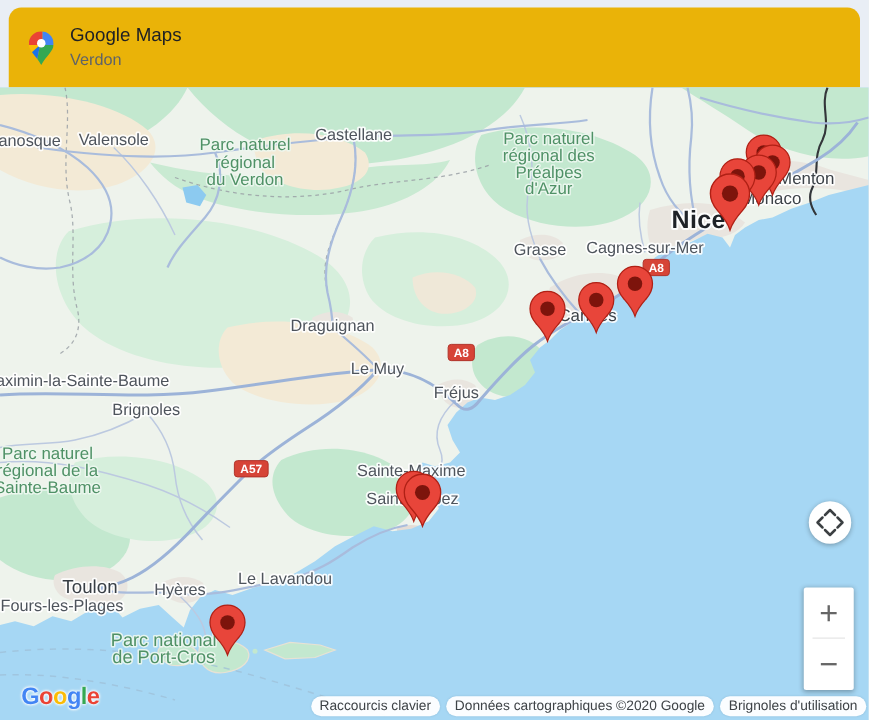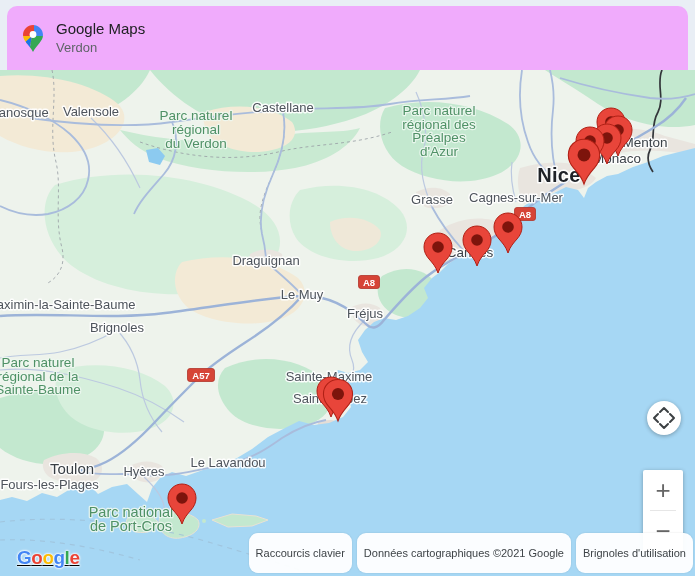--- a/index.html
+++ b/index.html
@@ -7,21 +7,21 @@
     width:695px;height:576px;overflow:hidden;position:relative;
     background:#e9eef5;font-family:"Liberation Sans",sans-serif;
     -webkit-font-smoothing:antialiased;
   }
   
   .embed-header{
     position:absolute;top:0;left:0;right:0;height:70px;
     padding-top:6px;box-sizing:border-box;
   }
   .header-card{
-    margin:0 7px;height:64px;background:#f0abfc;
+    margin:0 7px;height:64px;background:#eab308;
     border-radius:10px 10px 0 0;
     display:flex;align-items:center;gap:13px;padding-left:16px;
     box-sizing:border-box;
   }
   .h-title{font-size:15px;font-weight:500;color:#202124;line-height:20px;}
   .h-sub{font-size:13px;color:#5f6368;line-height:18px;}
   
   .map-wrap{position:absolute;top:70px;left:0;width:695px;height:506px;background:#a6d7f4;}
   .map-wrap svg.mapsvg{display:block;}
   
@@ -47,28 +47,27 @@
   .zoom-ctl button{
     all:unset;width:40px;height:40px;display:flex;align-items:center;justify-content:center;
     font-size:26px;color:#666;cursor:pointer;font-family:"Liberation Sans",sans-serif;
   }
   .zdiv{width:26px;height:1px;background:#e6e6e6;}
   
   .google-logo{
     position:absolute;left:17px;bottom:7px;font-size:19px;font-weight:700;
     letter-spacing:-.5px;cursor:pointer;
     text-shadow:0 0 2px #fff,0 0 2px #fff,0 0 3px #fff;
-    text-decoration:underline;
   }
   .attr-pills{
     position:absolute;right:2px;bottom:3px;display:flex;gap:5px;align-items:center;
   }
   .pill{
     background:rgba(255,255,255,.95);color:#3e4347;font-size:11px;
-    padding:14px 7px;border-radius:9px;white-space:nowrap;
+    padding:2px 7px;border-radius:9px;white-space:nowrap;
     box-shadow:0 0 2px rgba(0,0,0,.12);
   }
 </style>
 </head>
 <body>
 
 <div class="embed-header">
   <div class="header-card">
     <svg width="20" height="27" viewBox="0 0 20 27">
       <defs>
@@ -280,16 +279,16 @@
   <div class="zoom-ctl">
     <button>+</button>
     <div class="zdiv"></div>
     <button>−</button>
   </div>
 
   <div class="google-logo" id="google-logo"><span style="color: rgb(66, 133, 244);">G</span><span style="color: rgb(234, 67, 53);">o</span><span style="color: rgb(251, 188, 5);">o</span><span style="color: rgb(66, 133, 244);">g</span><span style="color: rgb(52, 168, 83);">l</span><span style="color: rgb(234, 67, 53);">e</span></div>
 
   <div class="attr-pills">
     <span class="pill">Raccourcis clavier</span>
-    <span class="pill">Données cartographiques ©2021 Google</span>
+    <span class="pill">Données cartographiques ©2020 Google</span>
     <span class="pill">Brignoles d'utilisation</span>
   </div>
 </div>
 
 </body></html>

